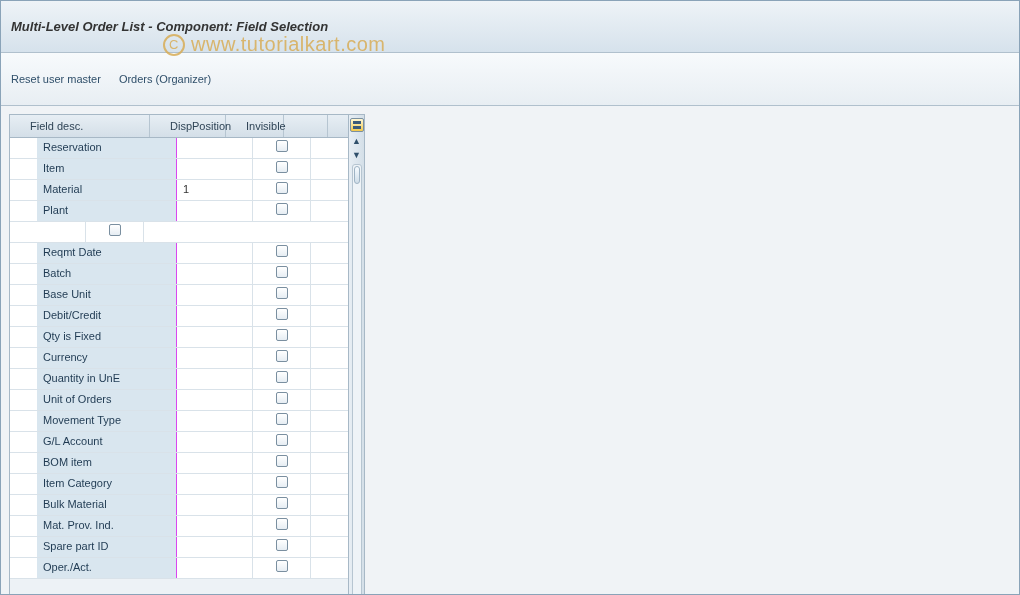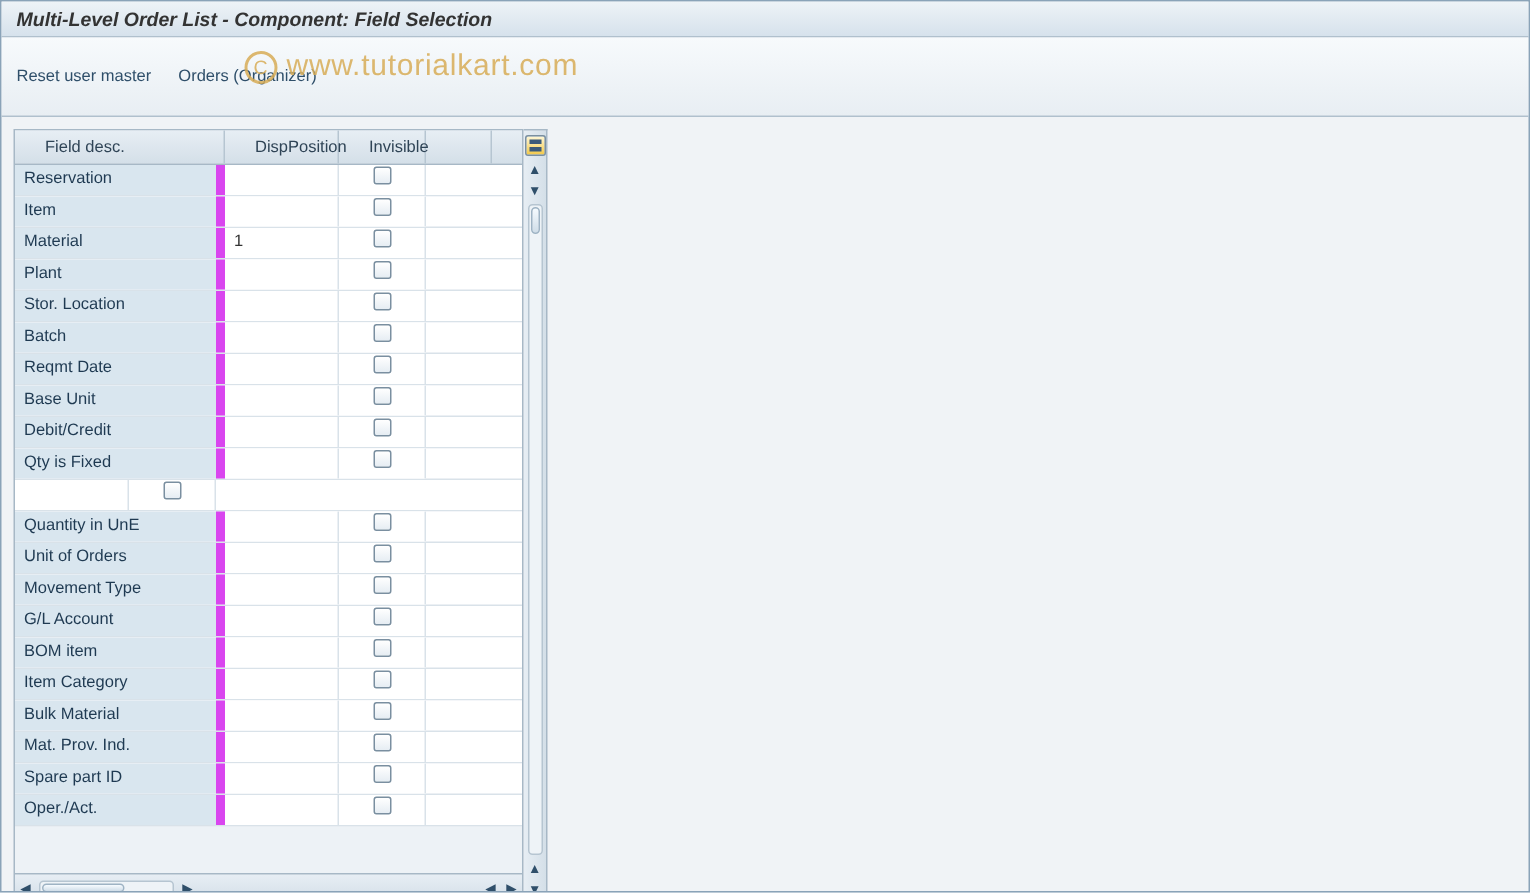--- a/index.html
+++ b/index.html
@@ -11,21 +11,21 @@
     color: #333;
     width: 1020px;
     height: 595px;
     overflow: hidden;
     border: 1px solid #8aa3b8;
     position: relative;
   }
   .titlebar {
     background: linear-gradient(#eef3f7, #d6e2ec);
     border-bottom: 1px solid #b0c0cd;
-    padding: 4px 10px;
+    padding: 18px 10px;
     font-style: italic;
     font-weight: bold;
     font-size: 13px;
     color: #333;
   }
   .toolbar {
     background: linear-gradient(#f7fafc, #e8eef3);
     border-bottom: 1px solid #b0c0cd;
     padding: 20px 10px;
     display: flex;
@@ -77,21 +77,22 @@
     border-right: 1px solid #d9e2e9;
     padding: 3px 6px;
     font-size: 11px;
     white-space: nowrap;
     overflow: hidden;
   }
   .row .cell.desc {
     width: 140px;
     background: #d9e6ef;
     color: #1f3a52;
-    border-right: 6px solid #d946ef;
+    border-right: 1px solid #d946ef;
+    margin-left: 27px;
   }
   .row .cell.pos {
     width: 76px;
     background: #fff;
   }
   .row .cell.inv {
     width: 58px;
     background: #fff;
     text-align: center;
     padding: 1px 0 0 0;
@@ -243,50 +244,50 @@
           <div class="cell desc">Material</div>
           <div class="cell pos">1</div>
           <div class="cell inv"><span class="chk"></span></div>
         </div>
         <div class="row">
           <div class="cell desc">Plant</div>
           <div class="cell pos"></div>
           <div class="cell inv"><span class="chk"></span></div>
         </div>
         <div class="row">
-          <div class="cell desc">Stor. Location</div>
+          <div class="cell pos"></div>
+          <div class="cell inv"><span class="chk"></span></div>
+        </div>
+        <div class="row">
+          <div class="cell desc">Reqmt Date</div>
           <div class="cell pos"></div>
           <div class="cell inv"><span class="chk"></span></div>
         </div>
         <div class="row">
           <div class="cell desc">Batch</div>
           <div class="cell pos"></div>
           <div class="cell inv"><span class="chk"></span></div>
         </div>
         <div class="row">
-          <div class="cell desc">Reqmt Date</div>
-          <div class="cell pos"></div>
-          <div class="cell inv"><span class="chk"></span></div>
-        </div>
-        <div class="row">
           <div class="cell desc">Base Unit</div>
           <div class="cell pos"></div>
           <div class="cell inv"><span class="chk"></span></div>
         </div>
         <div class="row">
           <div class="cell desc">Debit/Credit</div>
           <div class="cell pos"></div>
           <div class="cell inv"><span class="chk"></span></div>
         </div>
         <div class="row">
           <div class="cell desc">Qty is Fixed</div>
           <div class="cell pos"></div>
           <div class="cell inv"><span class="chk"></span></div>
         </div>
         <div class="row">
+          <div class="cell desc">Currency</div>
           <div class="cell pos"></div>
           <div class="cell inv"><span class="chk"></span></div>
         </div>
         <div class="row">
           <div class="cell desc">Quantity in UnE</div>
           <div class="cell pos"></div>
           <div class="cell inv"><span class="chk"></span></div>
         </div>
         <div class="row">
           <div class="cell desc">Unit of Orders</div>

